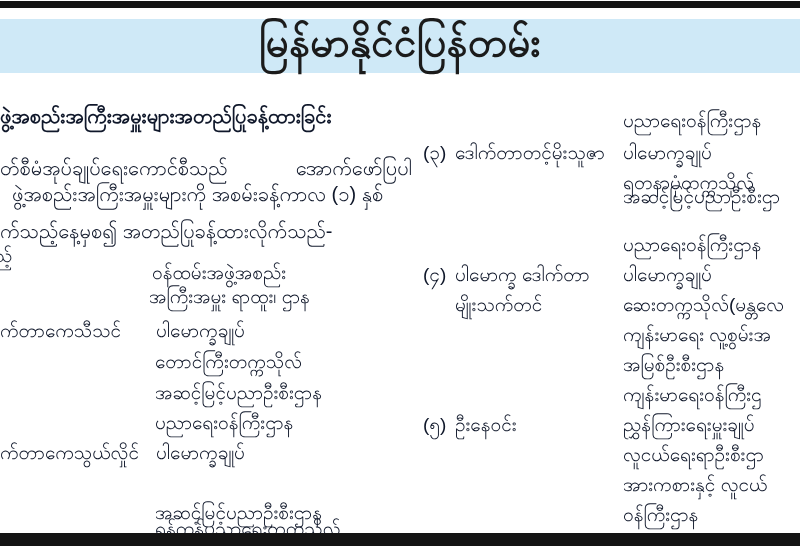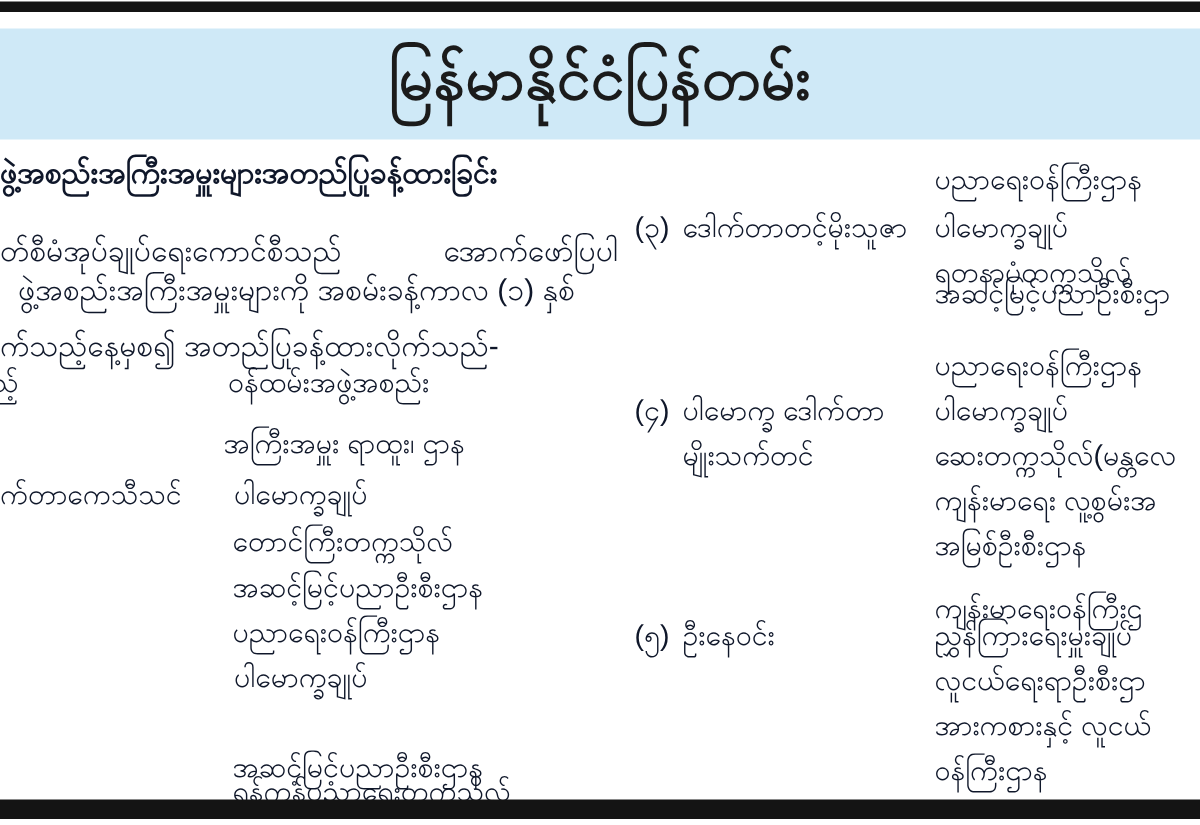--- a/index.html
+++ b/index.html
@@ -8,21 +8,21 @@
     width:800px;height:550px;
     background:#ffffff;
     overflow:hidden;
     font-family:"Liberation Sans","DejaVu Sans",sans-serif;
     color:#1d1d1d;
   }
   .rule{position:absolute;left:0;width:800px;background:#141414;}
   .rule-top{top:1px;height:7px;}
   .rule-bottom{top:533px;height:13px;}
   .banner{
-    position:absolute;left:0;top:19px;width:800px;height:74px;
+    position:absolute;left:0;top:19px;width:800px;height:54px;
     background:#cfe9f7;
     display:flex;align-items:center;justify-content:center;
   }
   .banner-title{
     font-size:40px;font-weight:700;color:#1b1b1b;
     white-space:nowrap;letter-spacing:.5px;
   }
   .line{
     position:absolute;white-space:nowrap;
     font-size:19px;line-height:26px;color:#0f172a;
@@ -32,21 +32,21 @@
   .justify{
     display:flex;justify-content:space-between;
     width:412px;left:0;
   }
   
   .lh   {top:103px;left:0;}
   .lp1  {top:155px;}
   .lp2  {top:181px;left:0;padding-left:12px;}
   .lp3  {top:218px;left:0;}
   .frag {top:243px;left:-6px;}
-  .th1  {top:243px;left:152px;}
+  .th1  {top:260px;left:152px;}
   .th2  {top:284px;left:149px;}
   .ln1  {top:318px;left:0;}
   .lpos1a{top:318px;left:156px;}
   .lpos1b{top:349px;left:155px;}
   .lpos1c{top:380px;left:155px;}
   .lpos1d{top:410px;left:155px;}
   .ln2  {top:440px;left:0;}
   .lpos2a{top:440px;left:156px;}
   .lpos2b{top:470px;left:155px;margin-top:46px;}
   .lpos2c{top:500px;left:155px;}
@@ -61,21 +61,21 @@
   .rp{left:623px;}
   .rp1 {top:108px;}
   .rp2 {top:140px;}
   .rp3 {top:170px;}
   .rp4 {top:184px;}
   .rp5 {top:232px;}
   .rp6 {top:262px;}
   .rp7 {top:292px;}
   .rp8 {top:322px;}
   .rp9 {top:352px;}
-  .rp10{top:394px;text-align:right;}
+  .rp10{top:382px;text-align:right;}
   .rp11{top:412px;}
   .rp12{top:442px;}
   .rp13{top:472px;}
   .rp14{top:502px;}
 </style>
 </head>
 <body>
 
 <div class="page">
 
@@ -98,20 +98,21 @@
 
   <div class="line th1">ဝန်ထမ်းအဖွဲ့အစည်း</div>
   <div class="line th2">အကြီးအမှူး ရာထူး၊ ဌာန</div>
 
   <div class="line ln1">က်တာကေသီသင်</div>
   <div class="line lpos1a">ပါမောက္ခချုပ်</div>
   <div class="line lpos1b">တောင်ကြီးတက္ကသိုလ်</div>
   <div class="line lpos1c">အဆင့်မြင့်ပညာဦးစီးဌာန</div>
   <div class="line lpos1d">ပညာရေးဝန်ကြီးဌာန</div>
 
+  <div class="line ln2">က်တာကေသွယ်လှိုင်</div>
   <div class="line lpos2a">ပါမောက္ခချုပ်</div>
   <div class="line lpos2b">ရန်ကုန်ပညာရေးတက္ကသိုလ်</div>
   <div class="line lpos2c">အဆင့်မြင့်ပညာဦးစီးဌာန</div>
 
   <div class="line rp rp1">ပညာရေးဝန်ကြီးဌာန</div>
 
   <div class="line num r3">(၃)</div>
   <div class="line name r3">ဒေါက်တာတင့်မိုးသူဇာ</div>
   <div class="line rp rp2">ပါမောက္ခချုပ်</div>
   <div class="line rp rp3">ရတနာပုံတက္ကသိုလ်</div>

